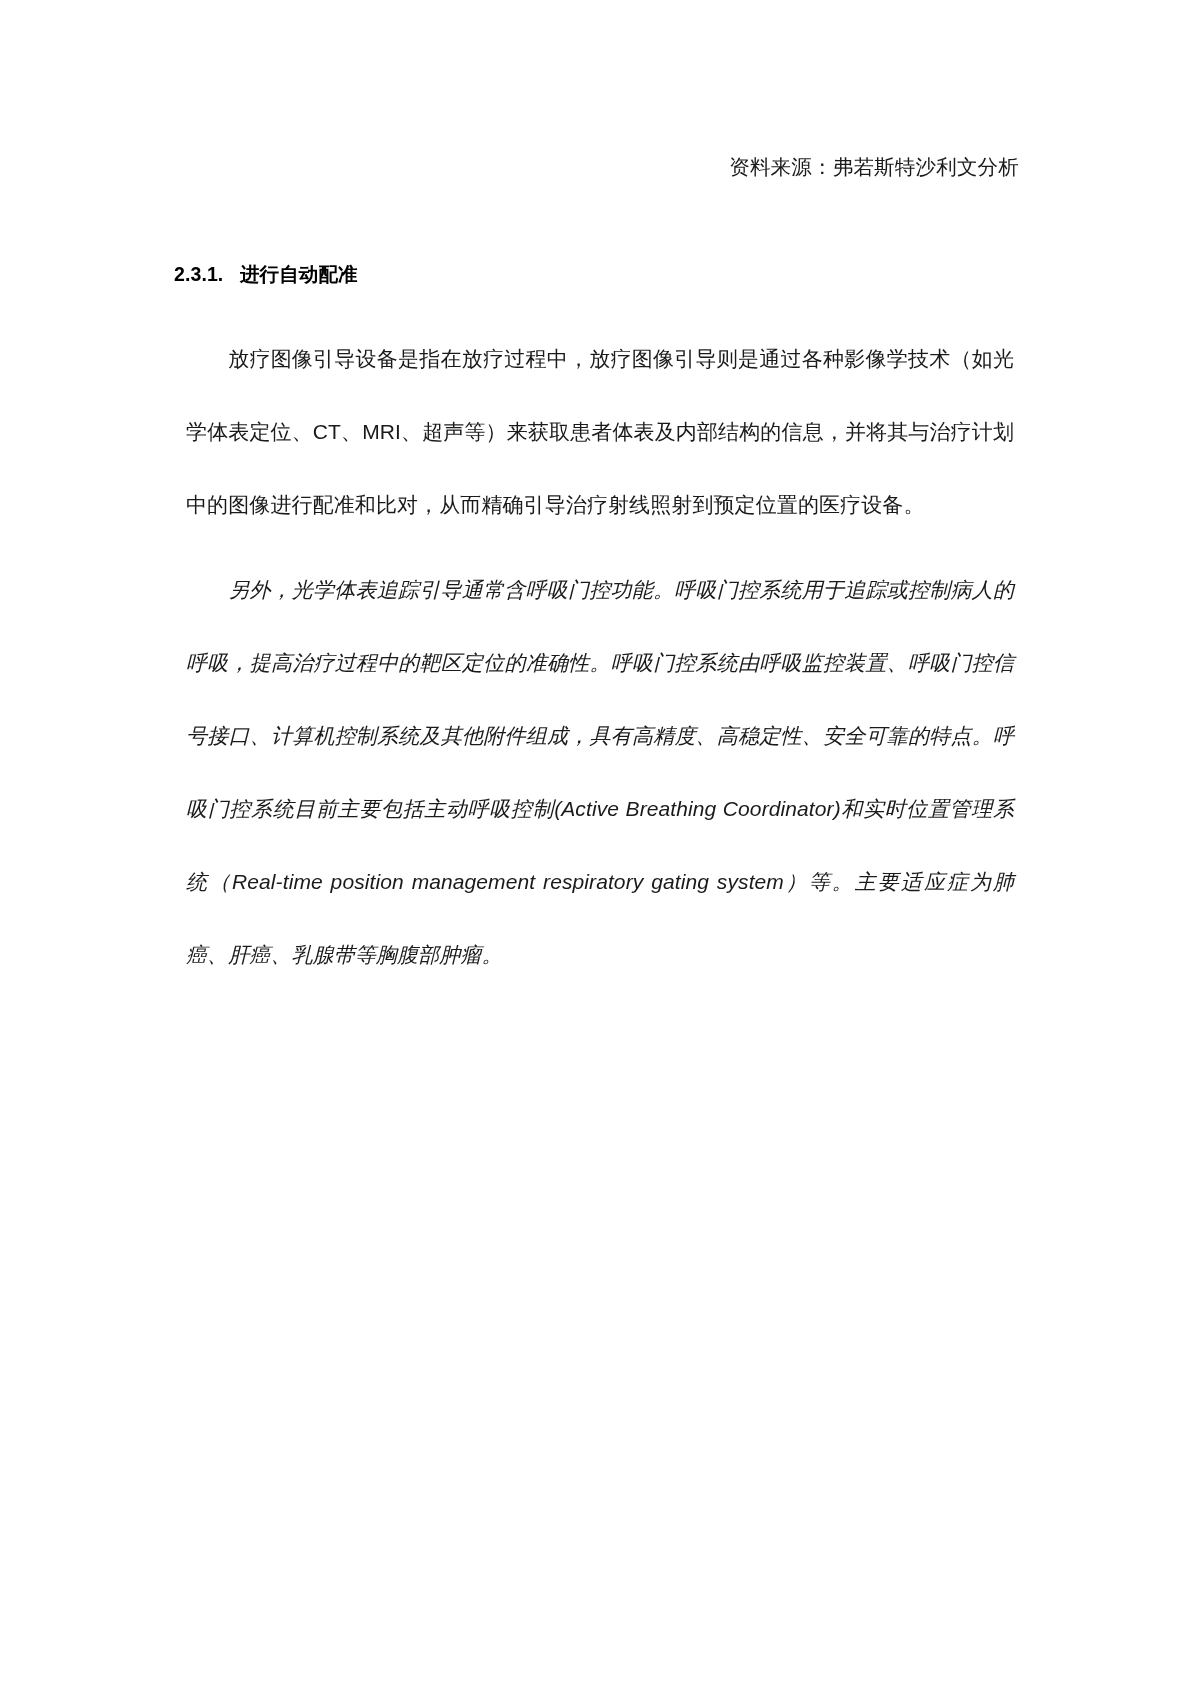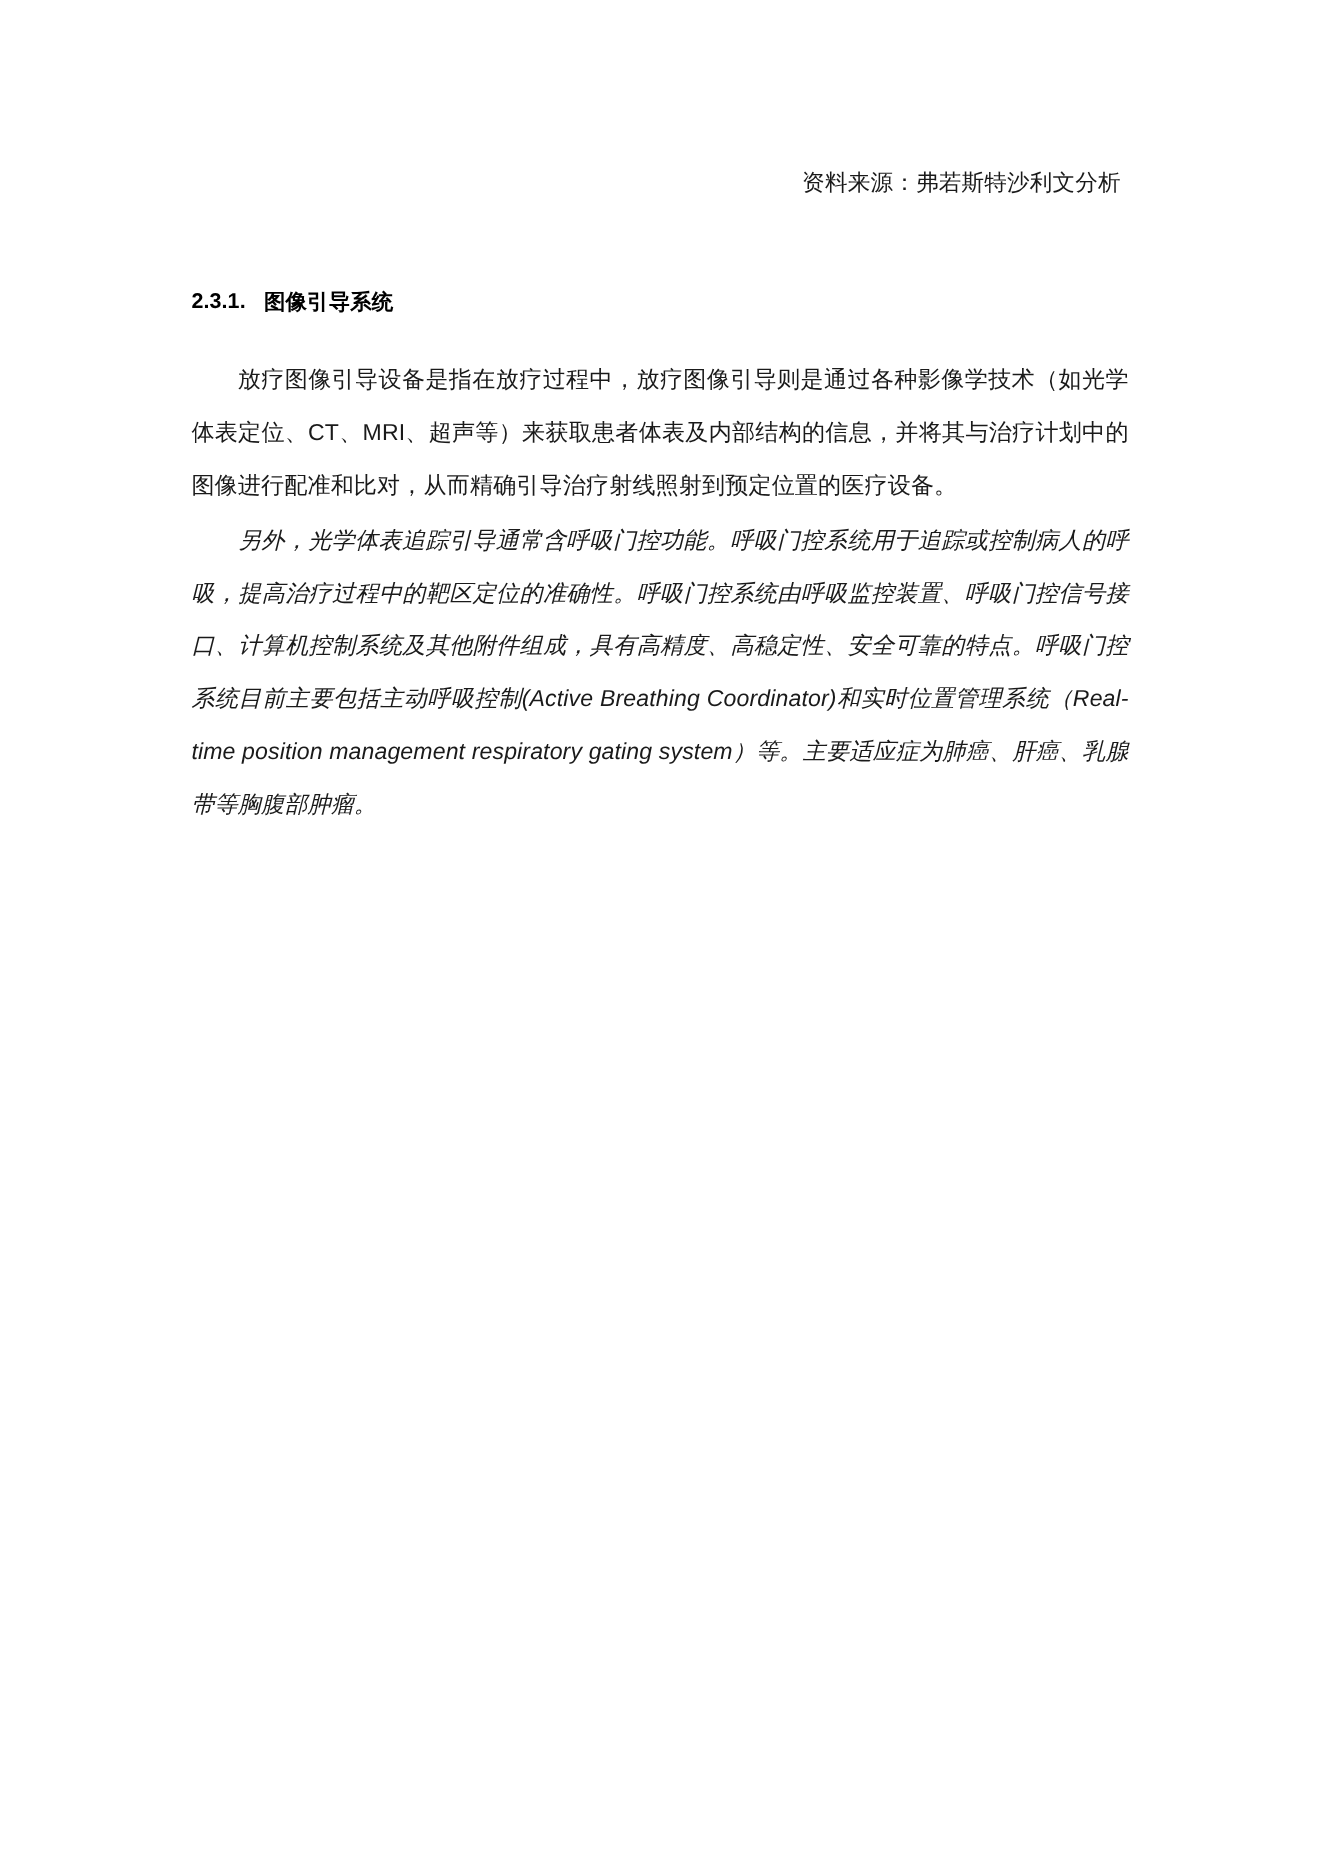--- a/index.html
+++ b/index.html
@@ -50,26 +50,26 @@
     display: inline-block;
   }
   #heading-igrt {
     margin-top: 78px;
   }
   #heading-laser {
     margin-top: 0;
   }
   .para {
     font-size: 21px;
-    line-height: 48px;
+    line-height: 73px;
     color: #1a1a1a;
     text-align: justify;
     text-justify: inter-ideograph;
     letter-spacing: 0.1px;
-    margin: 0;
+    margin: 12px;
   }
   .para .indent {
     display: inline-block;
     width: 42px;
   }
   #para-1 { margin-top: 34px; }
   #para-2 { margin-top: 2px; }
   #para-3 { margin-top: 2px; font-style: italic; }
   #para-4 { margin-top: 2px; }
   .gap-before-laser { height: 64px; }
@@ -79,21 +79,21 @@
 <body>
 
 <div class="page">
 
   <div class="top-spacer"></div>
 
   <div class="source-line">资料来源：弗若斯特沙利文分析</div>
 
   <div class="heading" id="heading-igrt">
     <span class="num">2.3.1.</span>
-    <span class="title">图像引导系统</span>
+    <span class="title">进行自动配准</span>
   </div>
 
   <p class="para" id="para-1"><span class="indent"></span><span>放疗图像引导设备是指在放疗过程中，放疗图像引导则是通过各种影像学技术（如光学体表定位、CT、MRI、超声等）来获取患者体表及内部结构的信息，并将其与治疗计划中的图像进行配准和比对，从而精确引导治疗射线照射到预定位置的医疗设备。</span></p>
 
 
   <p class="para" id="para-3"><span class="indent"></span><span>另外，光学体表追踪引导通常含呼吸门控功能。呼吸门控系统用于追踪或控制病人的呼吸，提高治疗过程中的靶区定位的准确性。呼吸门控系统由呼吸监控装置、呼吸门控信号接口、计算机控制系统及其他附件组成，具有高精度、高稳定性、安全可靠的特点。呼吸门控系统目前主要包括主动呼吸控制(Active Breathing Coordinator)和实时位置管理系统（Real-time position management respiratory gating system）等。主要适应症为肺癌、肝癌、乳腺带等胸腹部肿瘤。</span></p>
 
   <div class="gap-before-laser"></div>
 
 

